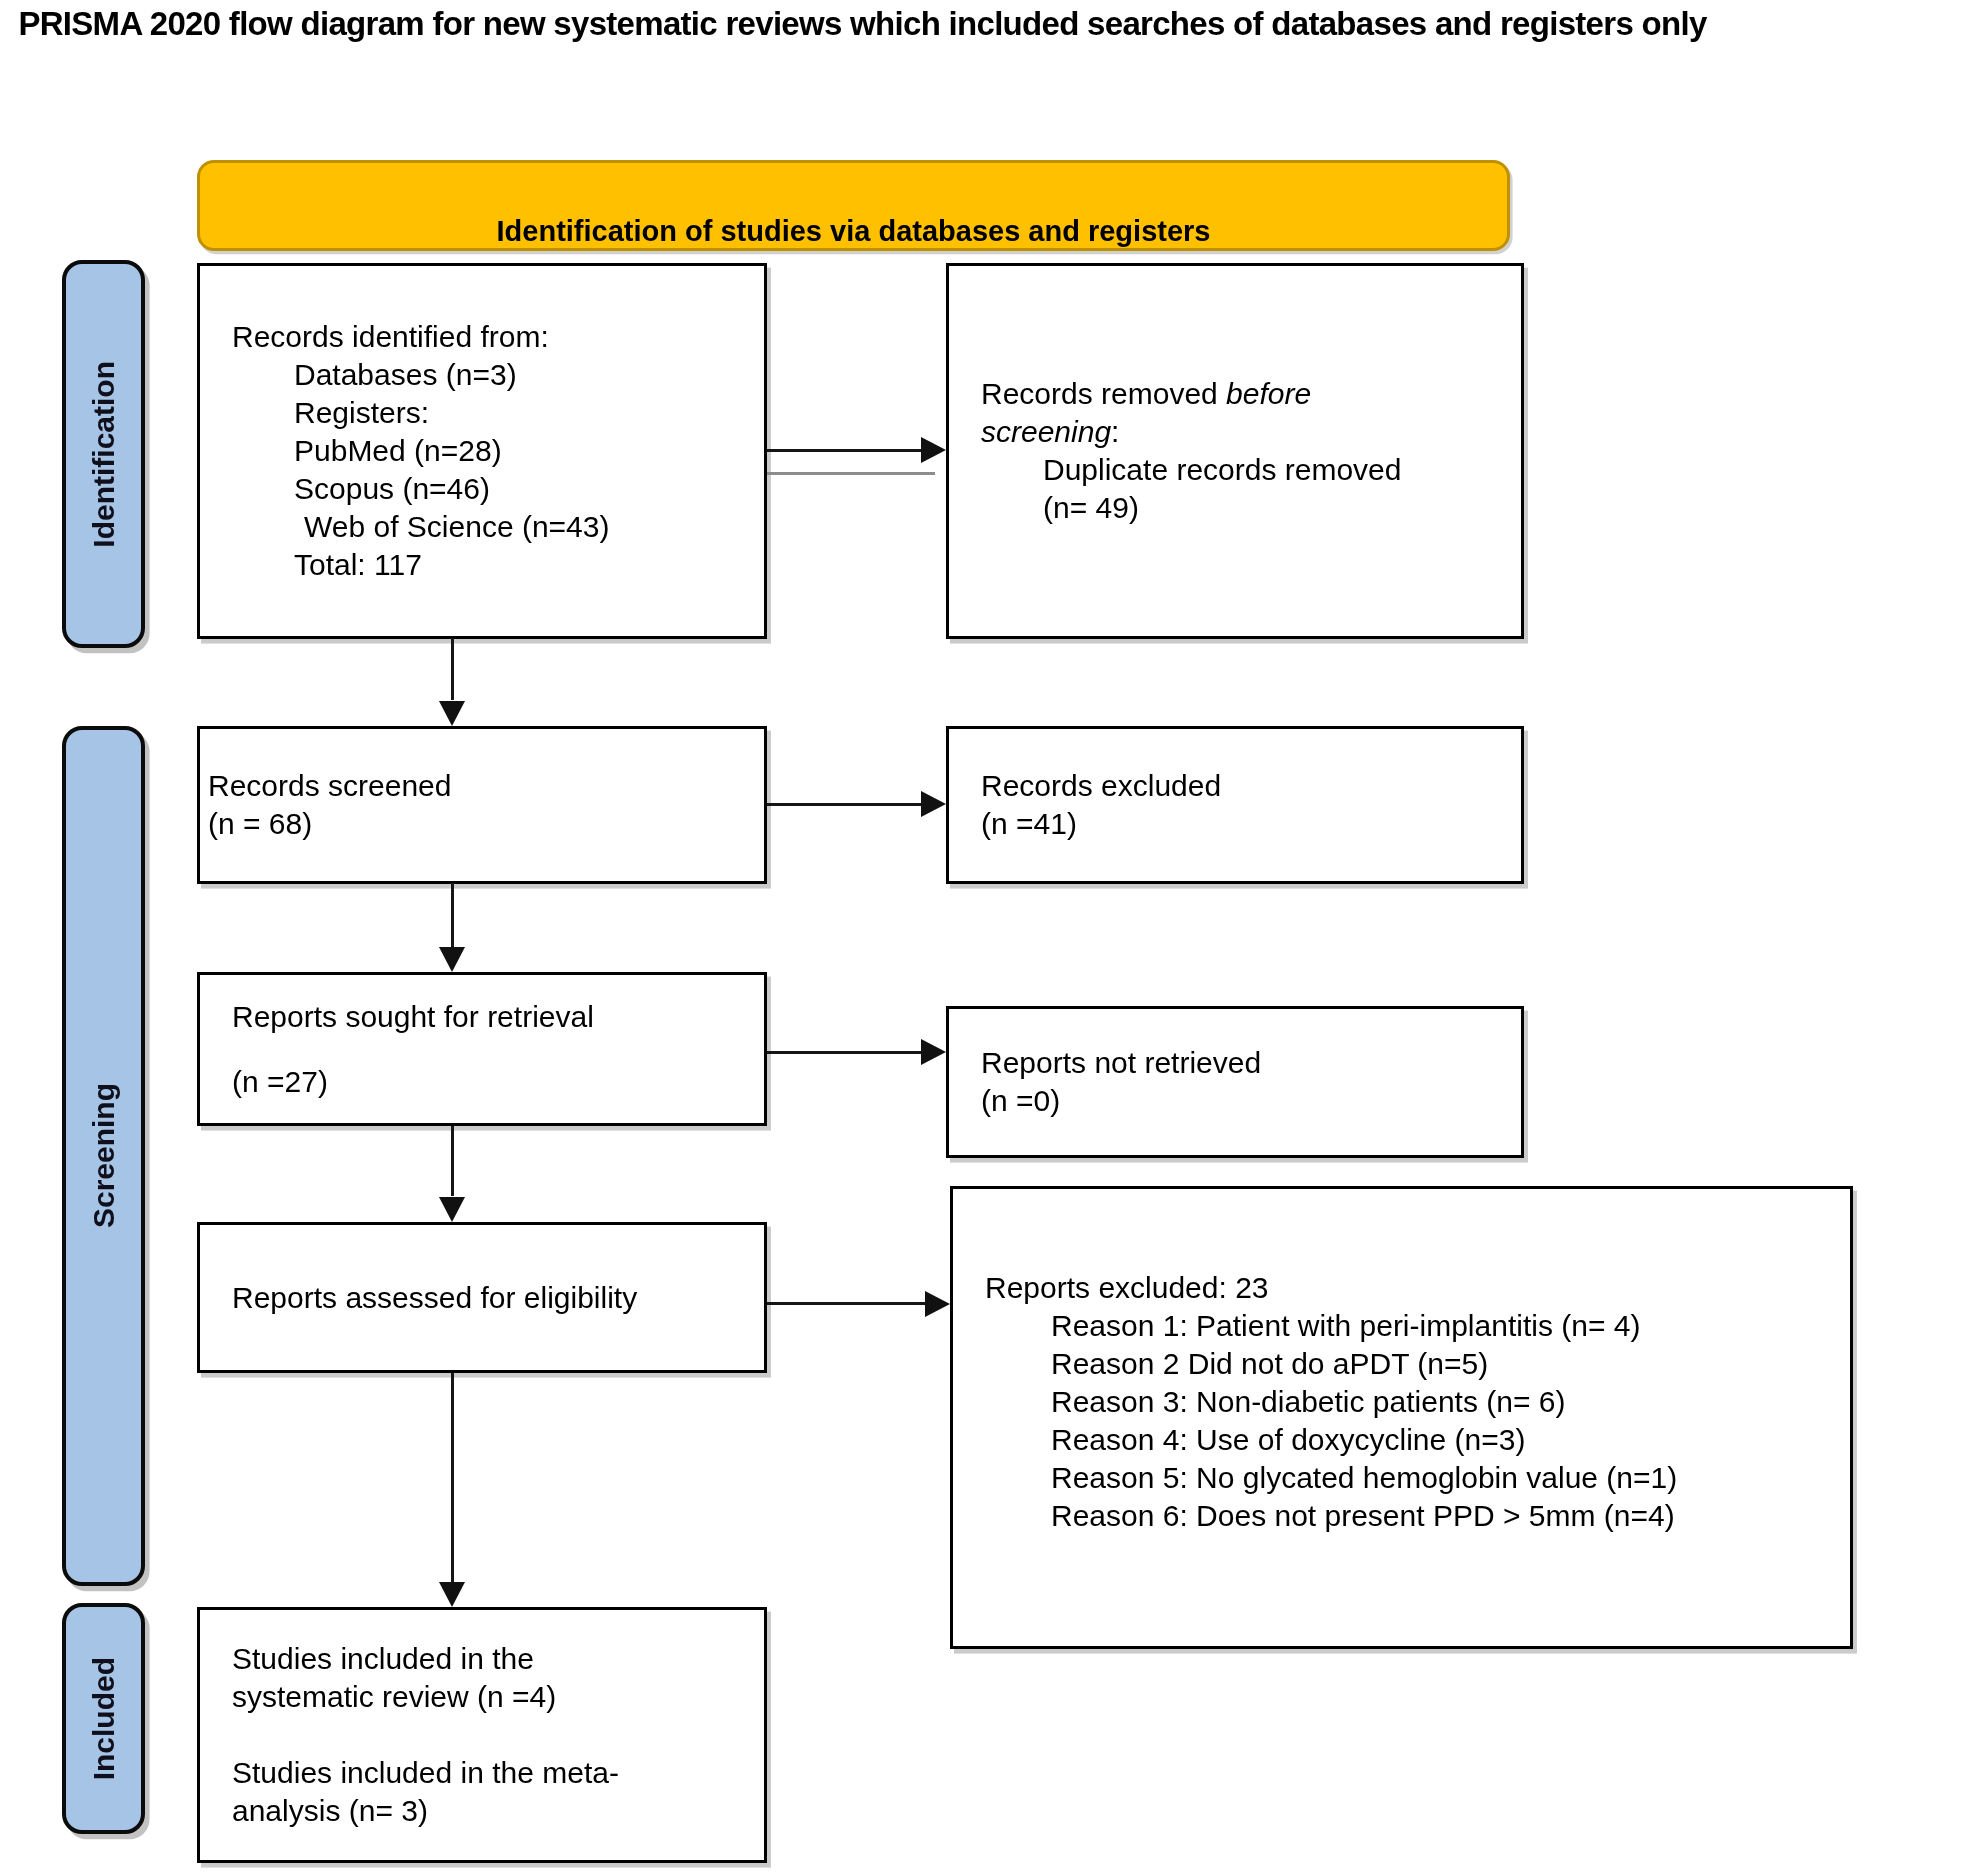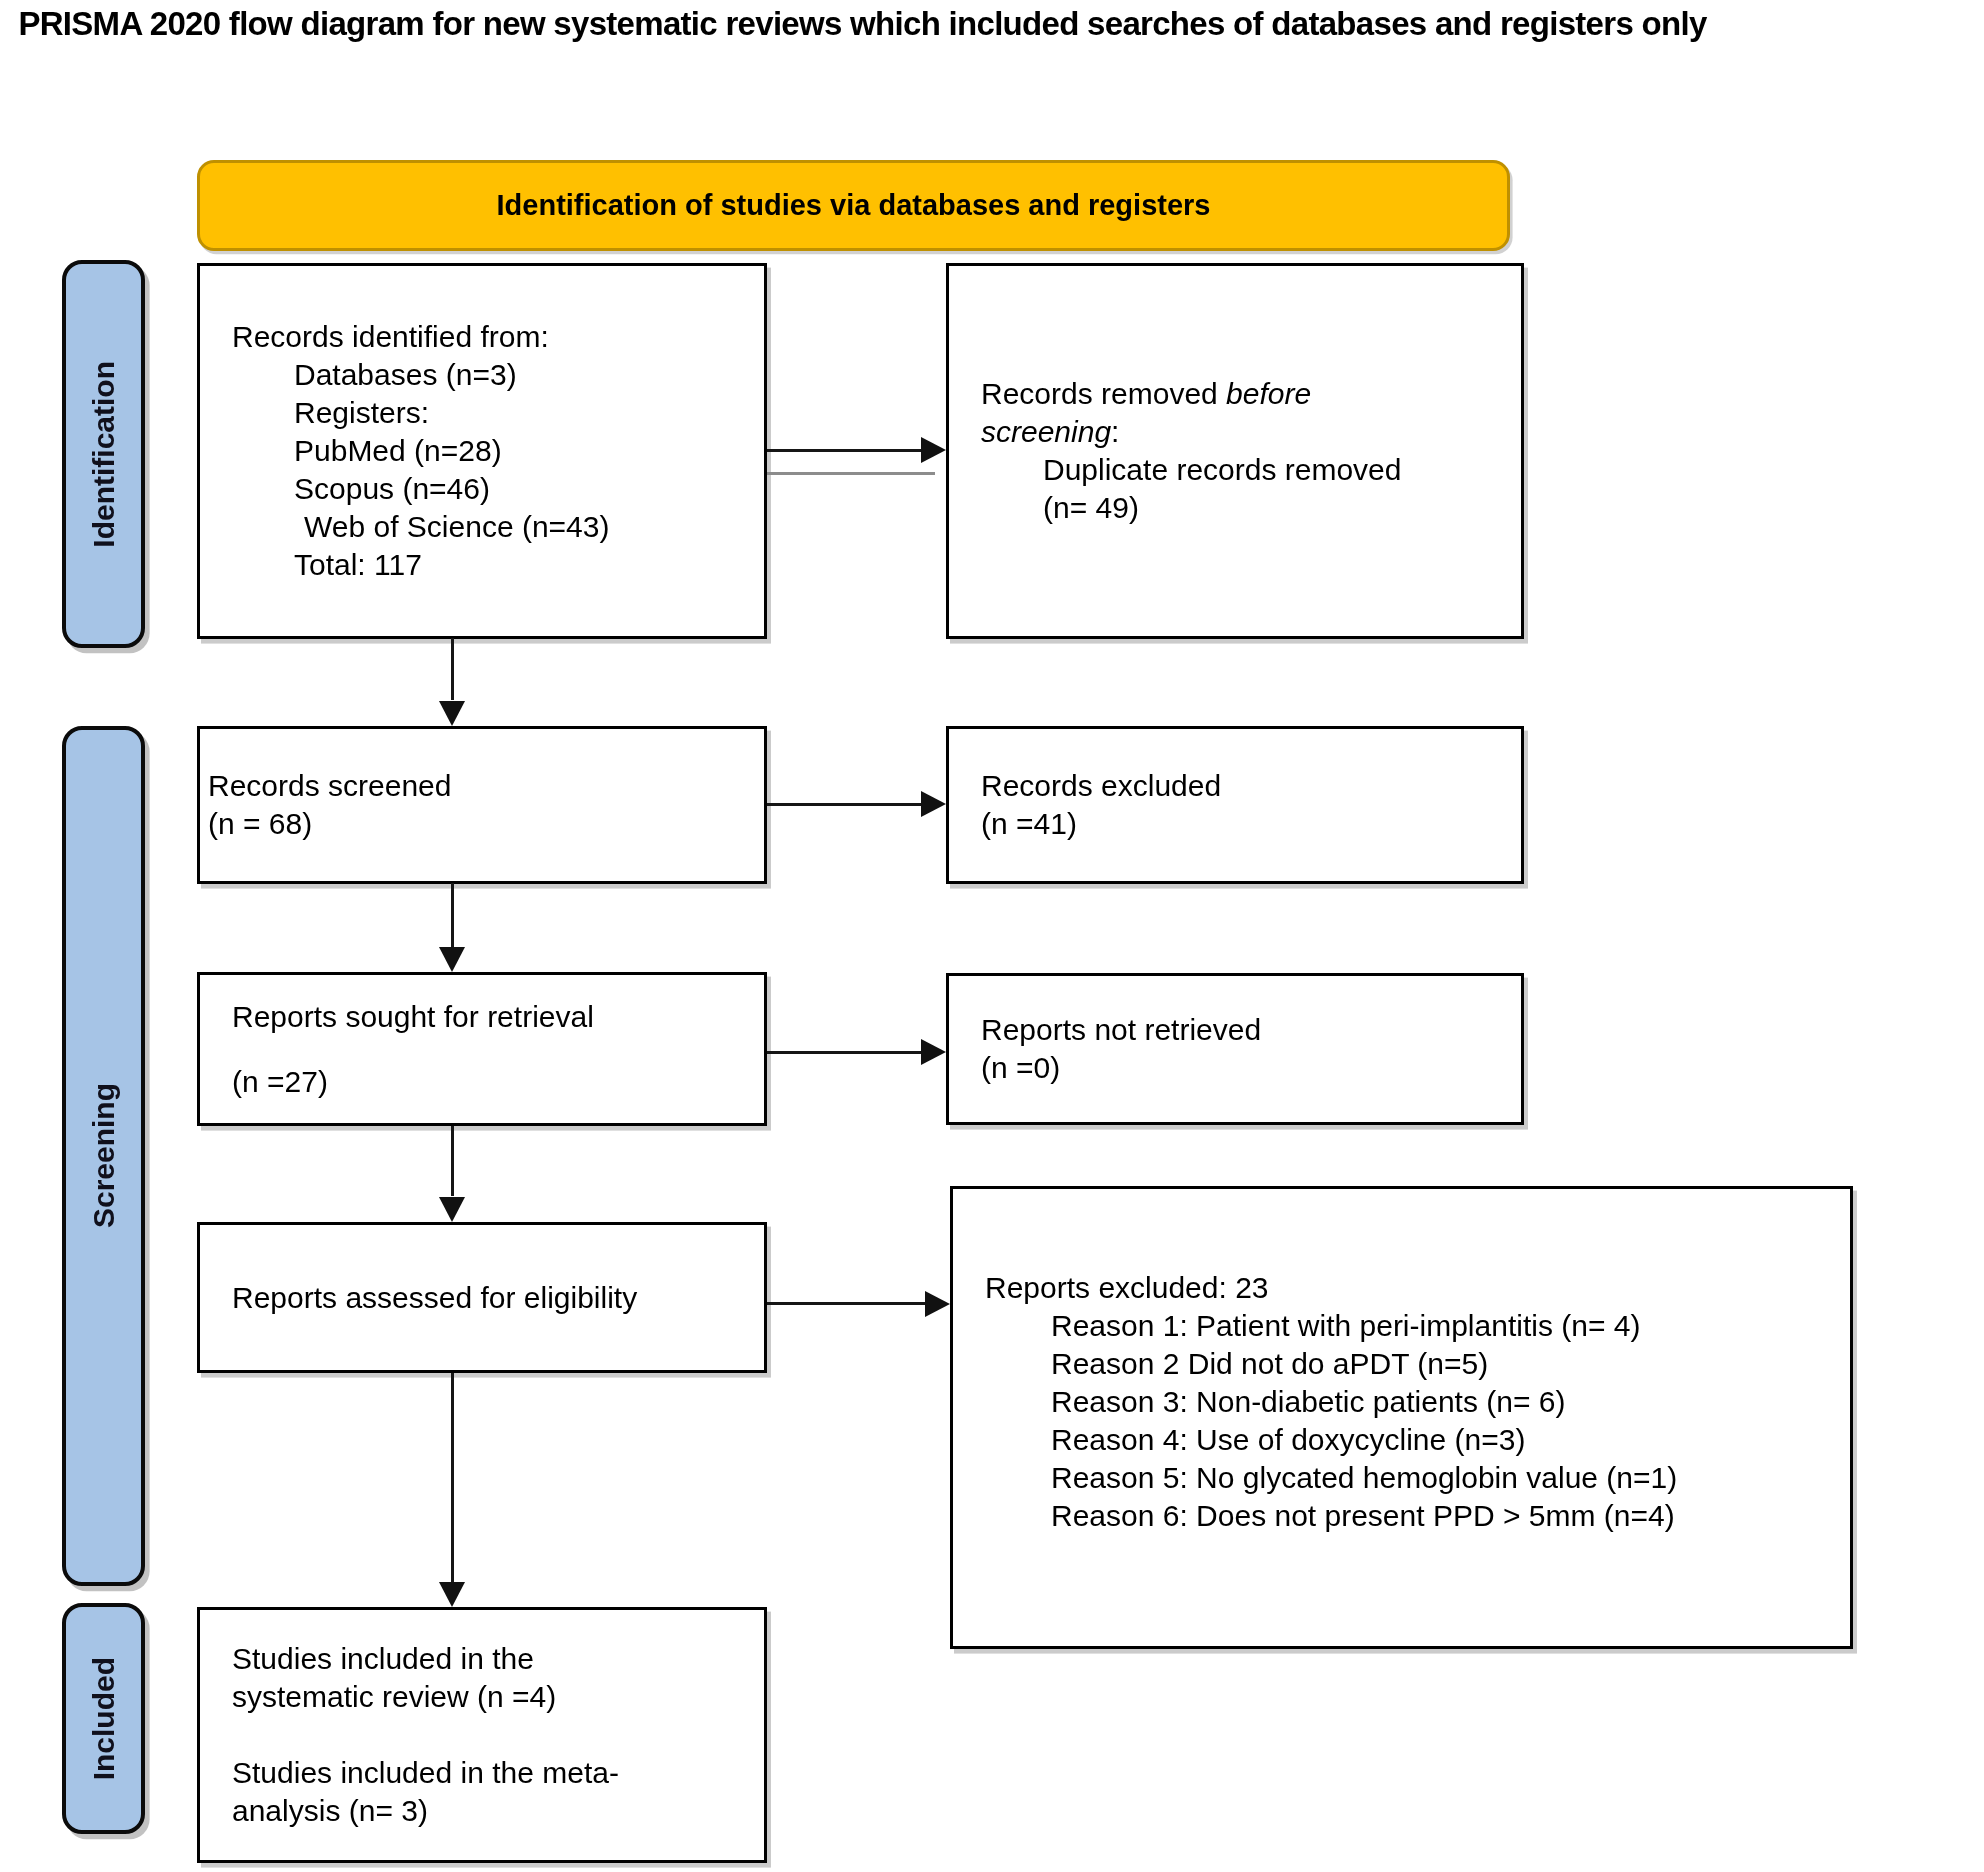--- a/index.html
+++ b/index.html
@@ -9,21 +9,21 @@
     overflow:hidden;
   }
   .title {
     position:absolute; left:18.4px; top:5.3px; font-size:33px; font-weight:bold;
     letter-spacing:-0.7px; white-space:nowrap; color:#000;
   }
   .banner {
     position:absolute; left:197px; top:160px; width:1307px; height:85px;
     background:#FFC000; border:3.3px solid #BF9000; border-radius:17px;
     box-shadow:2.6px 3.3px 0 rgba(140,140,140,0.40);
-    display:flex; align-items:center; justify-content:center;
+    display:flex; align-items:flex-end; justify-content:center;
     font-size:29px; font-weight:bold;
   }
   .stage {
     position:absolute; left:62px; width:83px;
     background:#A6C4E6; border:4.6px solid #0b0b0b; border-radius:20px;
     box-shadow:4.6px 5.3px 0 rgba(80,80,80,0.35);
     display:flex; align-items:center; justify-content:center;
     box-sizing:border-box;
   }
   .stage span {
@@ -102,21 +102,21 @@
   </div>
   <div class="box" style="left:946px; top:726px; width:578px; height:158px;">
     <div class="line">Records excluded</div>
     <div class="line">(n =41)</div>
   </div>
 
   <div class="box" style="left:197px; top:972px; width:570px; height:154px;gap:27px;">
     <div class="line">Reports sought for retrieval</div>
     <div class="line">(n =27)</div>
   </div>
-  <div class="box" style="left:946px; top:973px; width:578px; height:152px;">
+  <div class="box" style="left:946px; top:1006px; width:578px; height:152px;">
     <div class="line">Reports not retrieved</div>
     <div class="line">(n =0)</div>
   </div>
 
   <div class="box" style="left:197px; top:1222px; width:570px; height:151px;">
     <div class="line">Reports assessed for eligibility</div>
   </div>
 
   <div class="box top-align" style="left:950px; top:1186px; width:903px; height:463px;">
     <div class="line">Reports excluded: 23</div>

